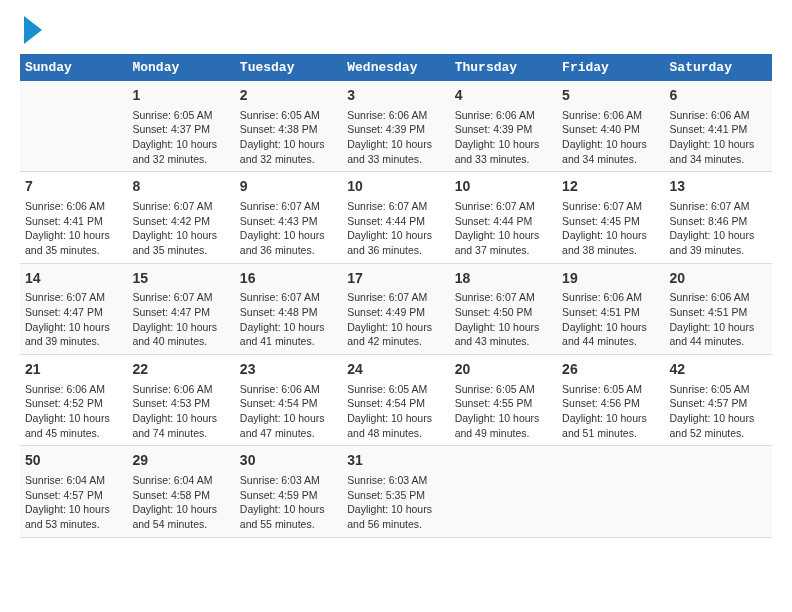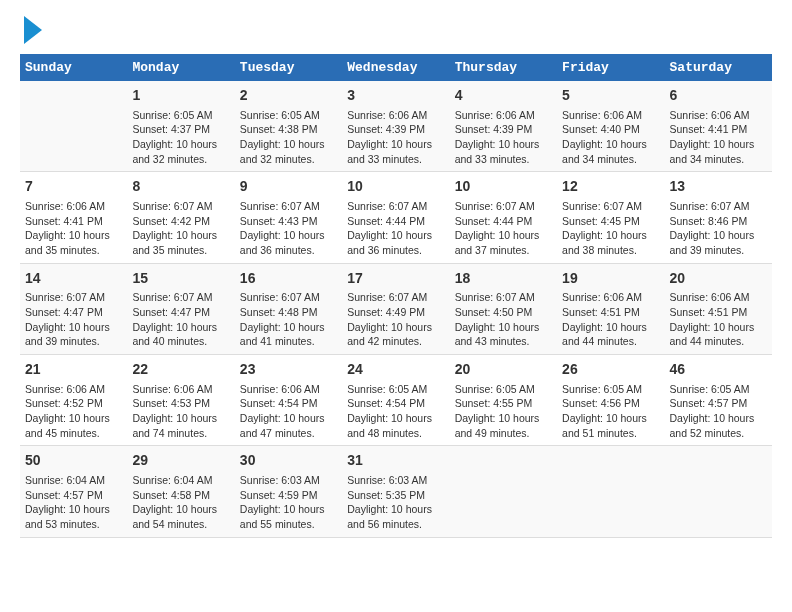--- a/index.html
+++ b/index.html
@@ -306,21 +306,21 @@
           <div class="day-info">and 49 minutes.</div>
         </td>
         <td>
           <span class="day-number">26</span>
           <div class="day-info">Sunrise: 6:05 AM</div>
           <div class="day-info">Sunset: 4:56 PM</div>
           <div class="day-info">Daylight: 10 hours</div>
           <div class="day-info">and 51 minutes.</div>
         </td>
         <td>
-          <span class="day-number">46</span>
+          <span class="day-number">42</span>
           <div class="day-info">Sunrise: 6:05 AM</div>
           <div class="day-info">Sunset: 4:57 PM</div>
           <div class="day-info">Daylight: 10 hours</div>
           <div class="day-info">and 52 minutes.</div>
         </td>
       </tr>
       <tr>
         <td>
           <span class="day-number">50</span>
           <div class="day-info">Sunrise: 6:04 AM</div>

